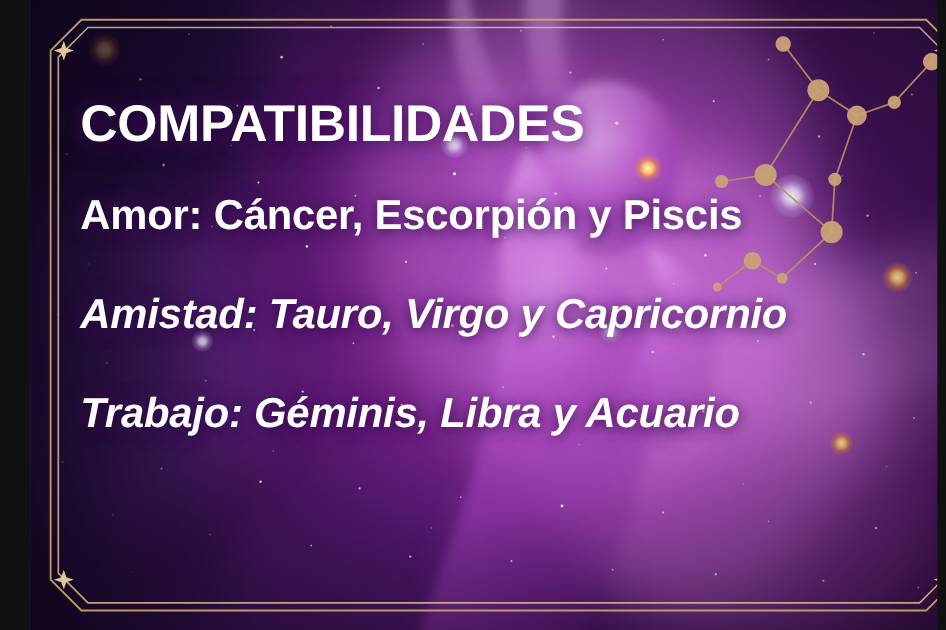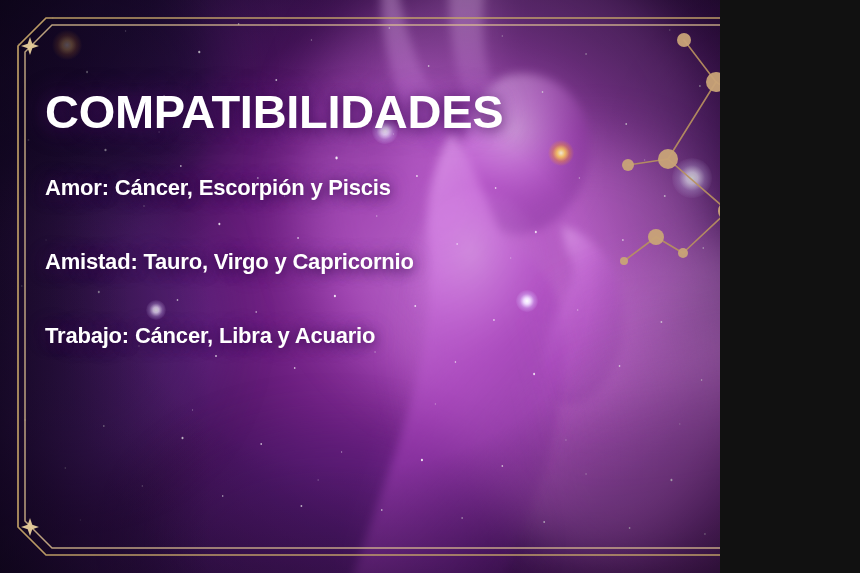--- a/index.html
+++ b/index.html
@@ -1,24 +1,25 @@
 <!DOCTYPE html>
 <html><head>
 <meta charset="utf-8">
 <style>
   html,body{margin:0;padding:0;background:#111;}
   *{box-sizing:border-box;}
 
   .card{
     position:relative;
-    width:720px;height:573px;
+    width:824px;height:573px;
     overflow:hidden;
     font-family:"Liberation Sans","DejaVu Sans",sans-serif;
     background:#2a1040;
     user-select:none;
+    margin-left:28px;
   }
 
   
   .bg-base{
     position:absolute;inset:0;
     background:
       radial-gradient(ellipse 55% 70% at 62% 48%, #b05fc0 0%, #8e34a0 26%, #6c1f80 48%, #4a1460 70%, transparent 100%),
       radial-gradient(ellipse 40% 55% at 40% 30%, #5e2480 0%, #411a5e 45%, transparent 80%),
       radial-gradient(ellipse 70% 60% at 88% 80%, #4a1358 0%, #38103f 55%, transparent 100%),
       radial-gradient(ellipse 60% 60% at 10% 85%, #3b1154 0%, #2a0d3c 60%, transparent 100%),
@@ -81,27 +82,27 @@
     font-size:47px;line-height:1;
     font-weight:700;
     letter-spacing:-0.3px;
     margin:0 0 0 0;
     text-shadow:0 2px 14px rgba(40,0,60,.75), 0 0 26px rgba(120,40,160,.5);
     white-space:nowrap;
   }
   .lines{margin-top:42px;}
   .line{
     color:#ffffff;
-    font-size:22px;line-height:1;
+    font-size:38px;line-height:1;
     font-weight:700;
     letter-spacing:-0.2px;
     white-space:nowrap;
     text-shadow:0 2px 12px rgba(35,0,55,.8), 0 0 22px rgba(110,35,150,.45);
   }
-  .line + .line{margin-top:52px;}
+  .line + .line{margin-top:52px;font-style:italic;}
 </style>
 </head>
 <body>
 
 <div class="card">
 
   <div class="bg-base"></div>
 
   <div class="neb neb8"></div>
   <div class="neb neb7"></div>
@@ -321,17 +322,17 @@
       <path d="M30 518 L32.3 524.7 L39 527 L32.3 529.3 L30 536 L27.7 529.3 L21 527 L27.7 524.7 Z"></path>
       <path d="M830 518 L832.3 524.7 L839 527 L832.3 529.3 L830 536 L827.7 529.3 L821 527 L827.7 524.7 Z"></path>
     </g>
   </svg>
 
   <div class="content">
     <h1 class="title">COMPATIBILIDADES</h1>
     <div class="lines">
       <div class="line">Amor: Cáncer, Escorpión y Piscis</div>
       <div class="line">Amistad: Tauro, Virgo y Capricornio</div>
-      <div class="line">Trabajo: Cáncer, Libra y Acuario</div>
+      <div class="line">Trabajo: Géminis, Libra y Acuario</div>
     </div>
   </div>
 
 </div>
 
 </body></html>

